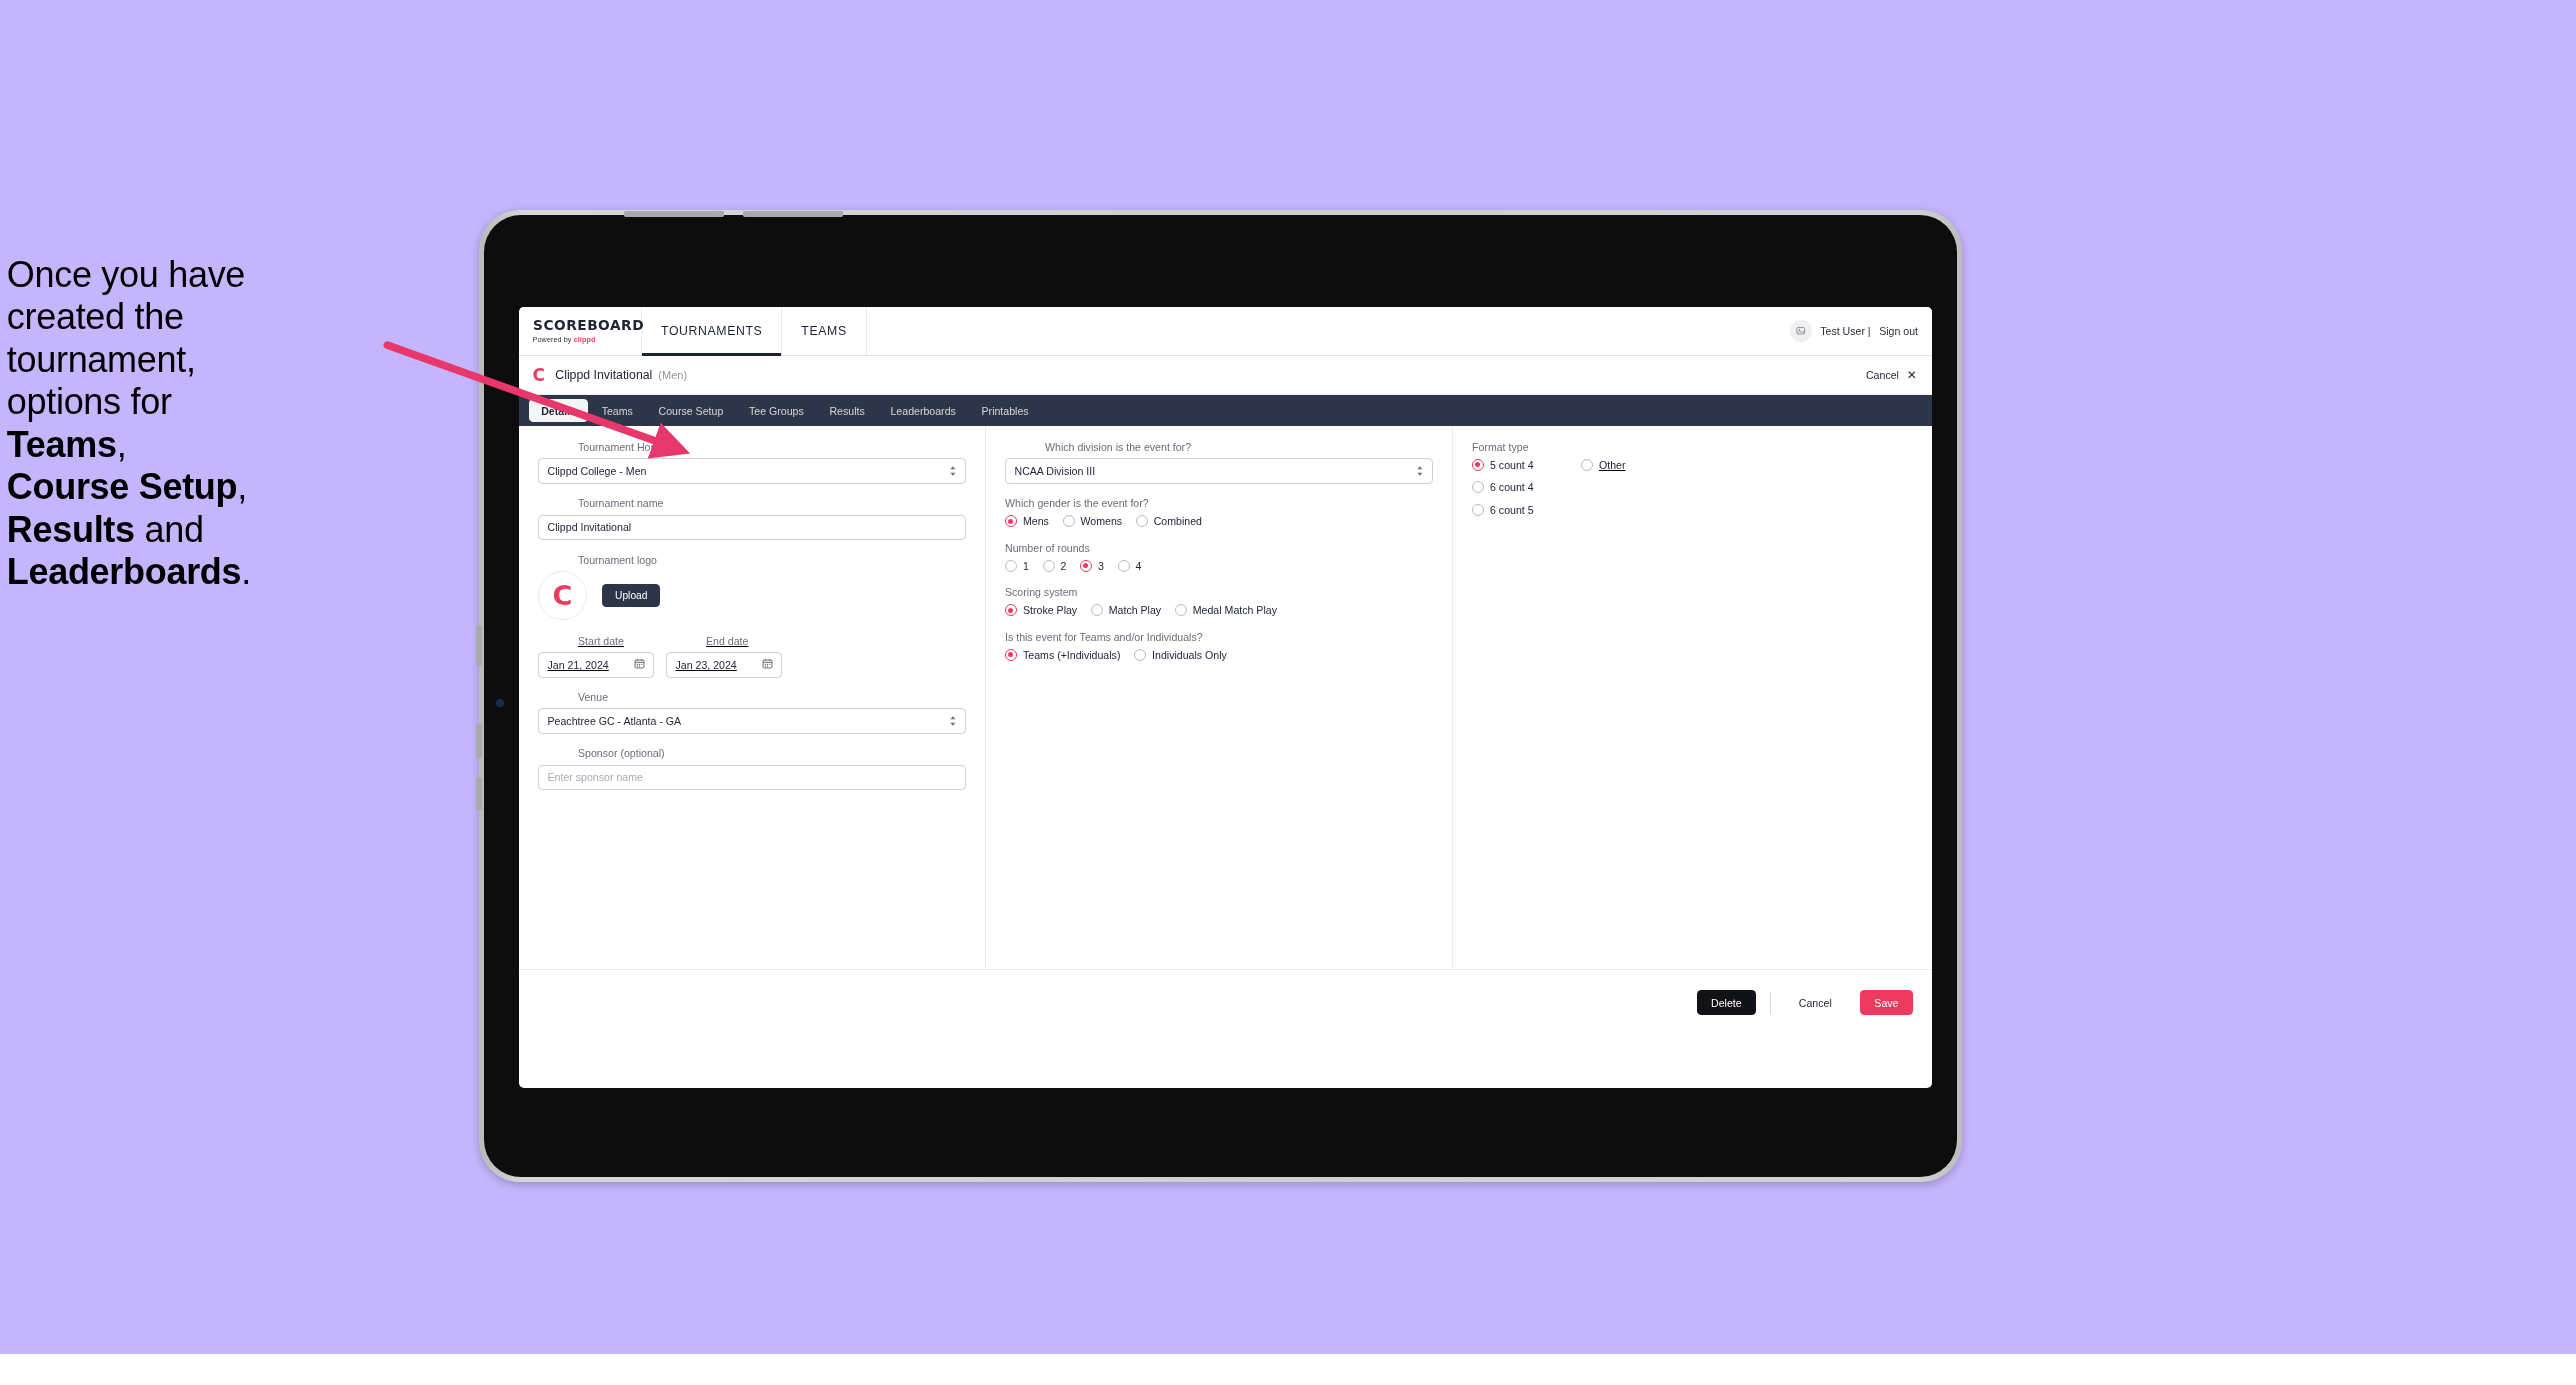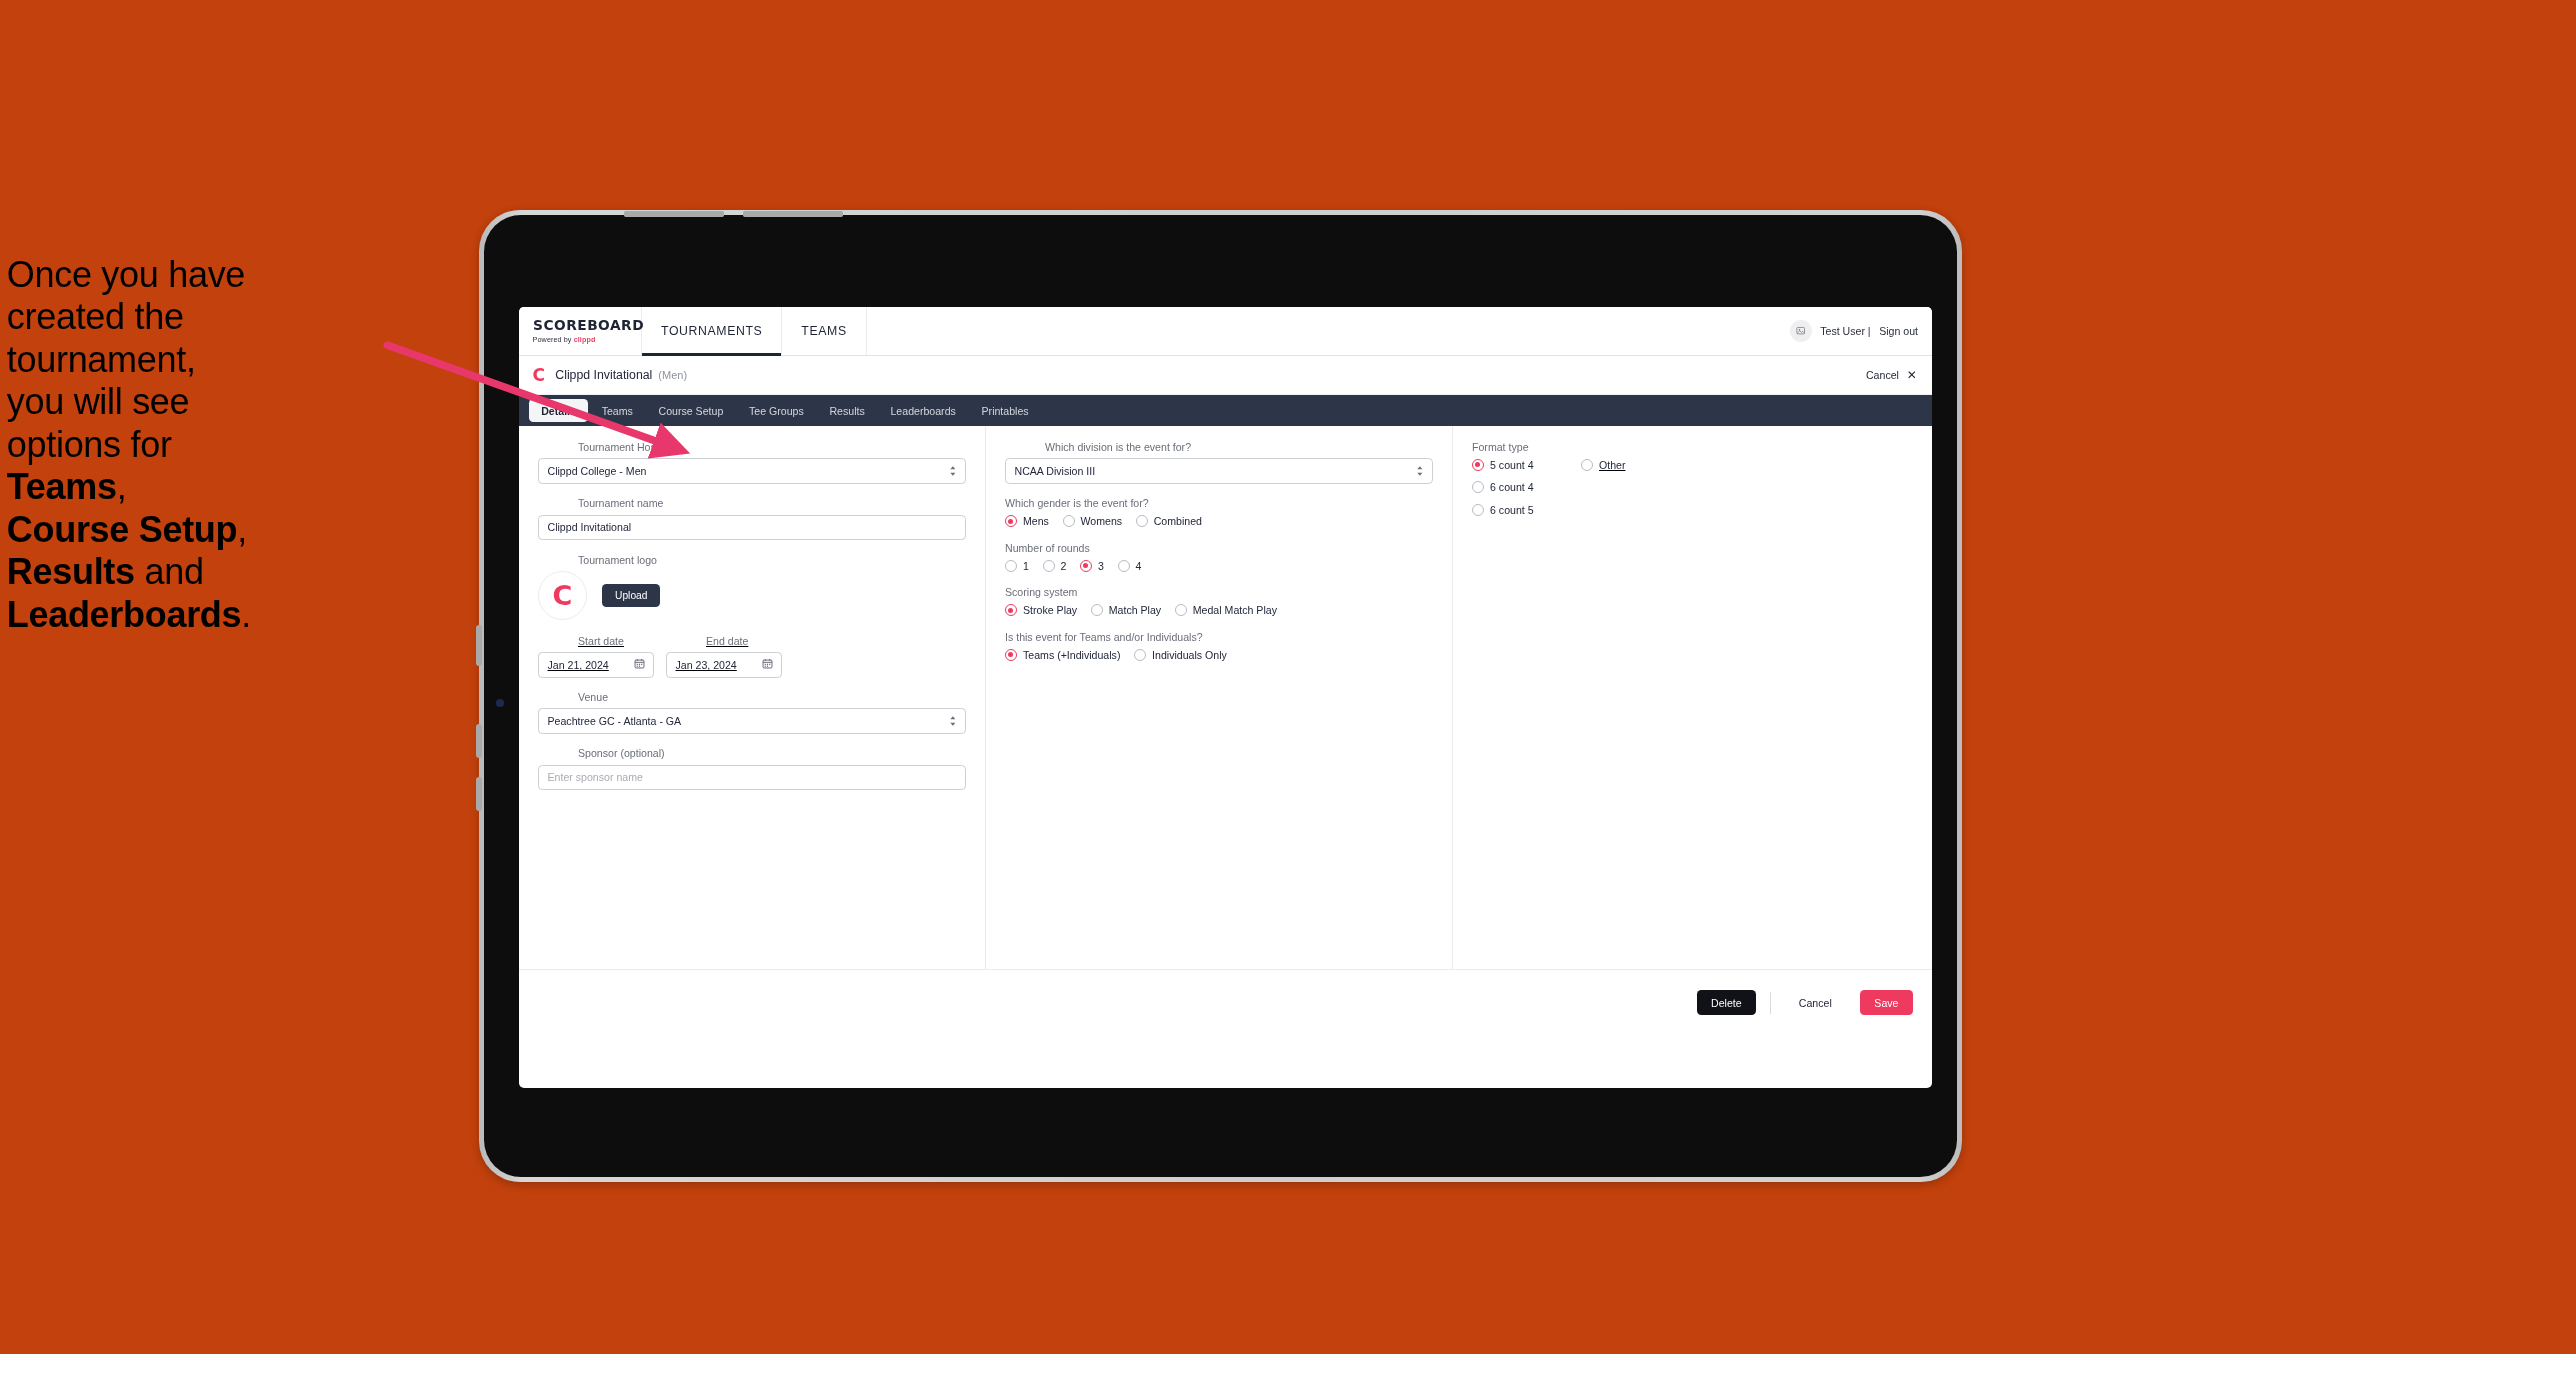--- a/index.html
+++ b/index.html
@@ -9,21 +9,21 @@
     height: 1386px;
     background: #ffffff;
     font-family: "Liberation Sans", sans-serif;
     overflow: hidden;
   }
 
   #stage {
     position: relative;
     width: 2576px;
     height: 1354px;
-    background: #c2410c;
+    background: #c4b5fd;
   }
 
   
   #caption {
     position: absolute;
     left: 6.8px;
     top: 254px;
     width: 443px;
     font-size: 36px;
     line-height: 1.18;
@@ -346,21 +346,20 @@
 </style>
 </head>
 <body>
 
 <div id="stage">
 
   <div id="caption">
       <span class="cap-line"><span>Once you have</span></span>
       <span class="cap-line"><span>created the</span></span>
       <span class="cap-line"><span>tournament,</span></span>
-      <span class="cap-line"><span>you will see</span></span>
       <span class="cap-line"><span>options for</span></span>
       <span class="cap-line"><b>Teams</b><span>,</span></span>
       <span class="cap-line"><b>Course Setup</b><span>,</span></span>
       <span class="cap-line"><b>Results</b><span> and</span></span>
       <span class="cap-line"><b>Leaderboards</b><span>.</span></span>
     </div>
 
   <div id="tablet">
     <div id="tablet-screen"></div>
     <div class="bezel-btn" id="btn-top-a"></div>

